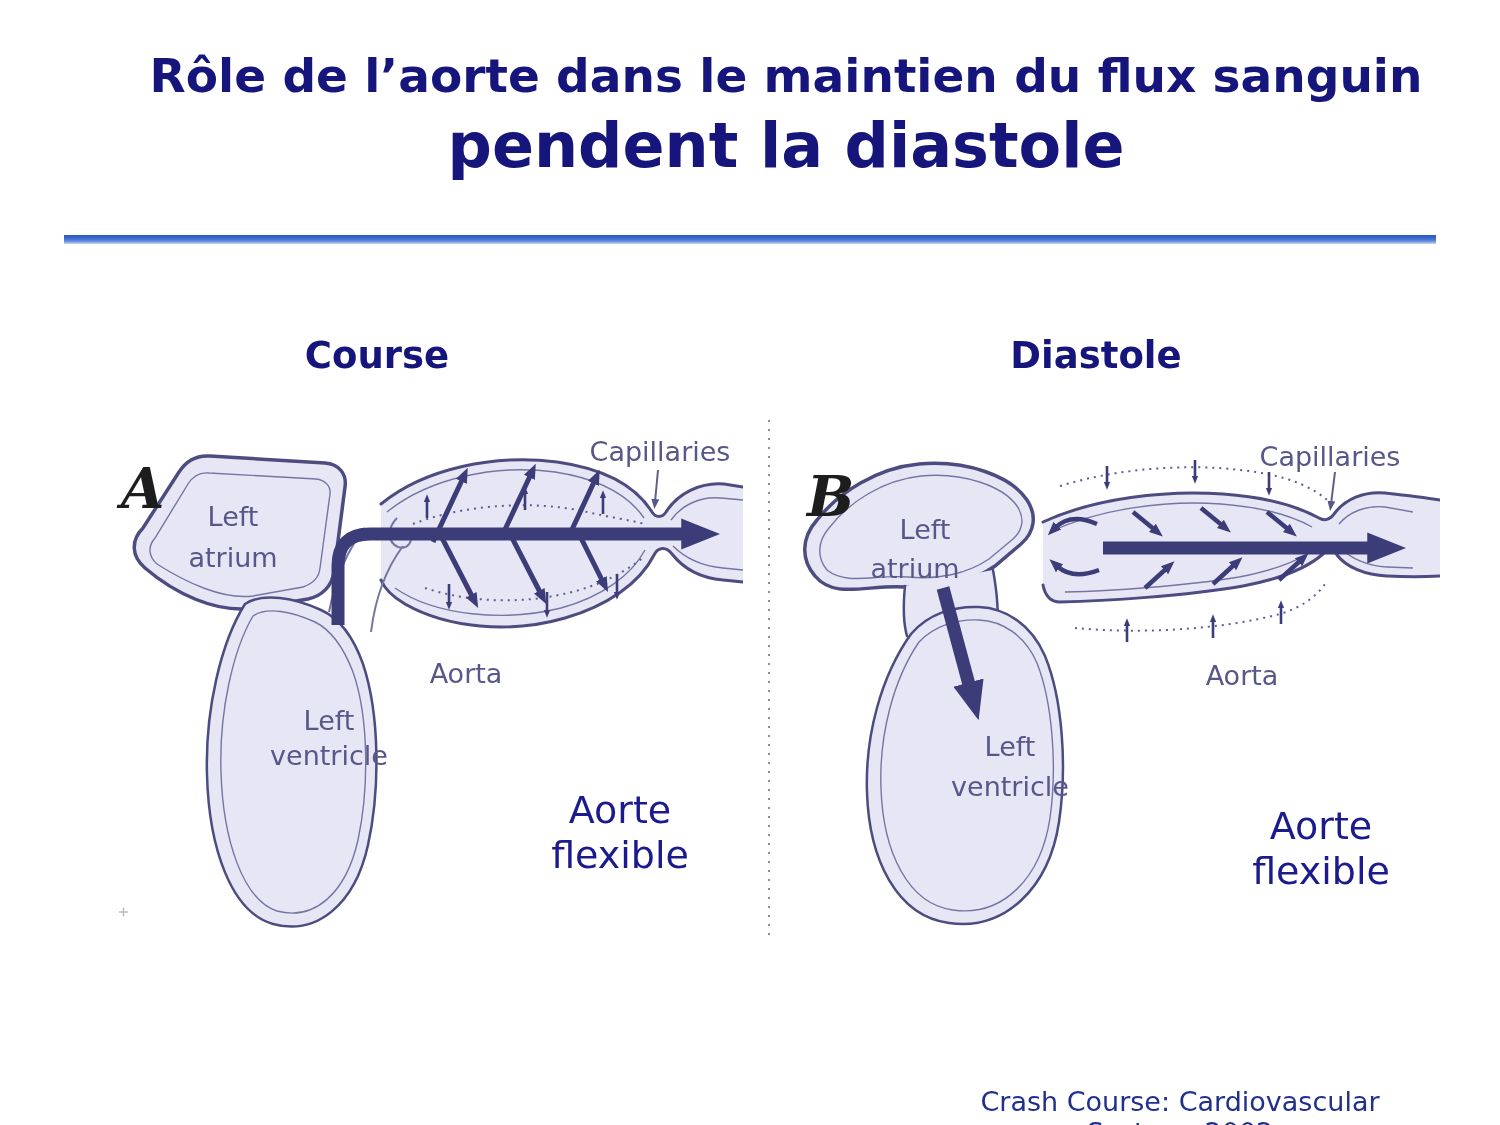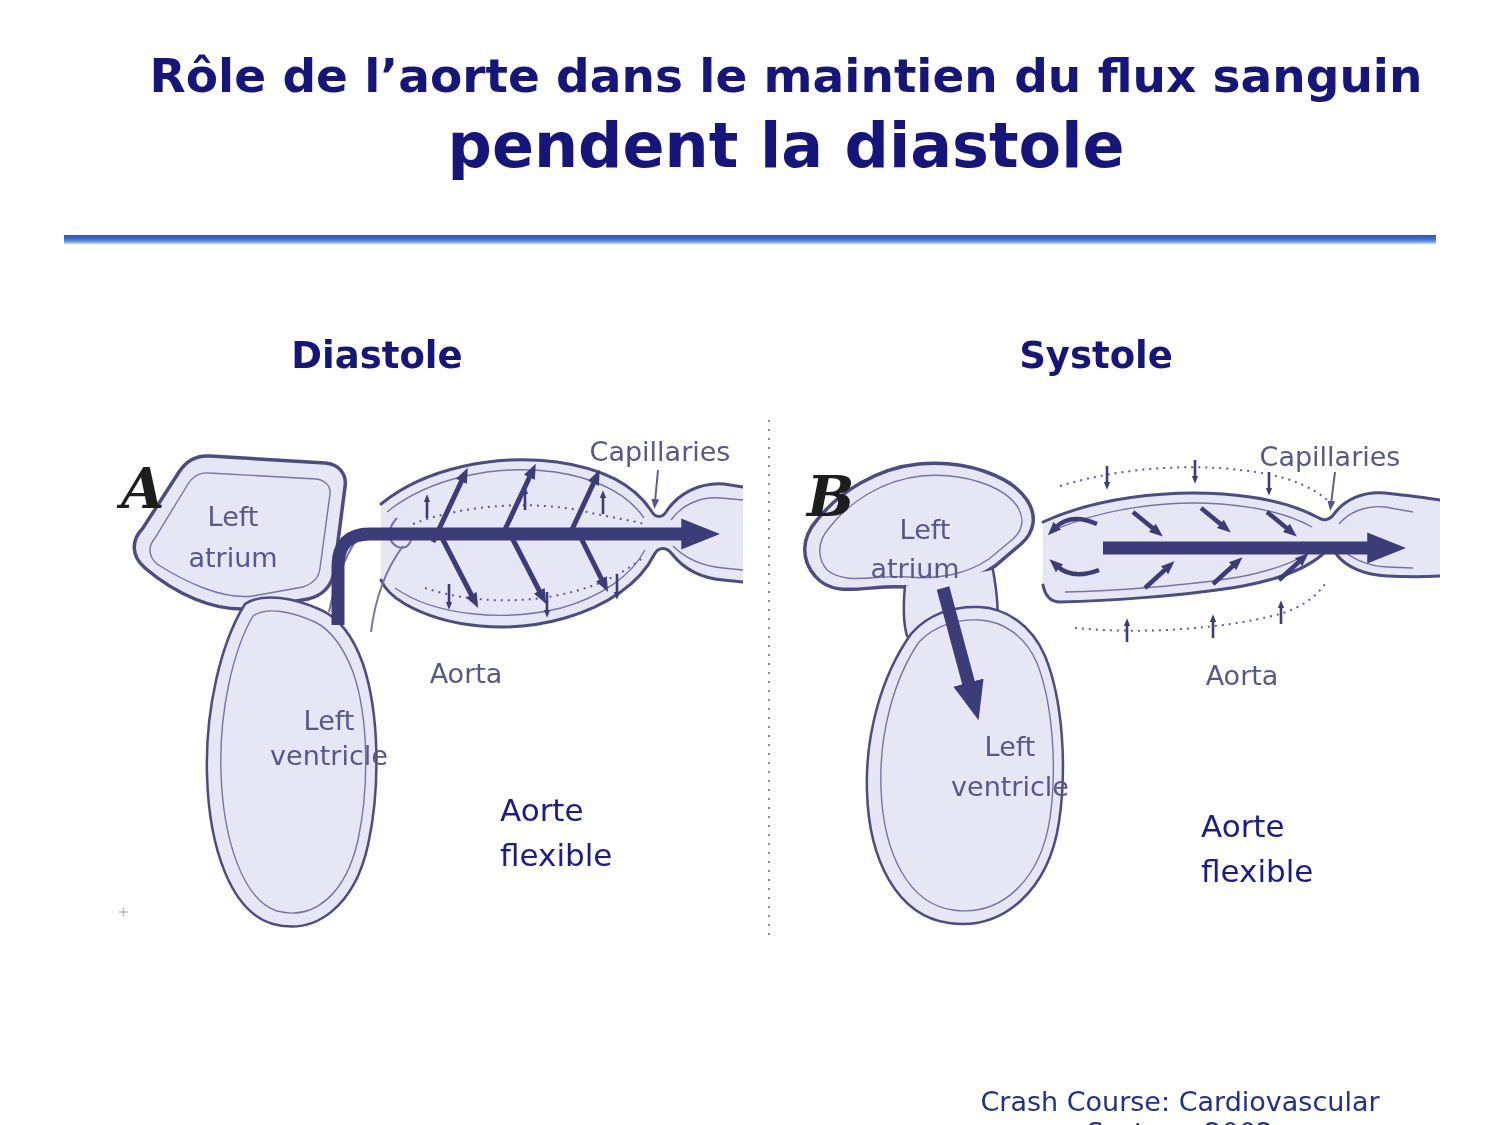--- a/index.html
+++ b/index.html
@@ -13,22 +13,22 @@
   .title .t2{font-size:62px;line-height:1.0;margin-top:16px;}
   .rule{position:absolute;top:235px;left:64px;width:1372px;height:9px;
     background:linear-gradient(to bottom,#2b57b8 0%,#3f6fd3 45%,#6d93de 72%,#cdd9f1 100%);}
   .col-heading{position:absolute;top:334px;width:250px;text-align:center;
     font-size:37px;font-weight:bold;color:var(--c-title,#15157b);}
   .col-heading.left{left:252px;}
   .col-heading.right{left:971px;}
   .figure{position:absolute;top:420px;}
   .figure.a{left:95px;width:648px;height:515px;}
   .figure.b{left:765px;width:675px;height:520px;}
-  .caption{position:absolute;width:240px;text-align:left;z-index:5;
-    color:var(--c-caption,#1b1b8e);font-size:31px;line-height:45px;}
+  .caption{position:absolute;width:240px;text-align:center;z-index:5;
+    color:var(--c-caption,#1b1b8e);font-size:38px;line-height:45px;}
   .caption.left{left:500px;top:788px;}
   .caption.right{left:1201px;top:804px;}
   .citation{position:absolute;top:1086px;left:935px;width:490px;text-align:center;
     font-size:27px;color:var(--c-citation,#20308c);}
   
   svg{display:block;}
   .shape{fill:var(--c-diagram_fill,#e7e6f5);stroke:var(--c-diagram_outline,#4c4c80);stroke-width:3;}
   .shape.thick{stroke-width:3.5;}
   .wall{fill:none;stroke:var(--c-diagram_outline,#4c4c80);stroke-width:3;stroke-linecap:round;}
   .thin{fill:none;stroke:#7575a3;stroke-width:1.4;}
@@ -48,22 +48,22 @@
 
 <div class="slide">
 
   <div class="title">
     <div class="t1">Rôle de l’aorte dans le maintien du flux sanguin</div>
     <div class="t2">pendent la diastole</div>
   </div>
 
   <div class="rule"></div>
 
-  <div class="col-heading left">Diastole</div>
-  <div class="col-heading right">Systole</div>
+  <div class="col-heading left">Course</div>
+  <div class="col-heading right">Diastole</div>
 
   <div class="figure a">
     <svg viewBox="0 0 648 515" width="648" height="515">
       <defs>
         <marker id="mA1" viewBox="0 0 10 10" refX="2.5" refY="5" markerWidth="3" markerHeight="3" orient="auto">
           <path class="mkA" d="M0,1 L10,5 L0,9 Z"></path>
         </marker>
         <marker id="mG1" viewBox="0 0 10 10" refX="3" refY="5" markerWidth="5" markerHeight="5" orient="auto">
           <path class="mkG" d="M0,1 L10,5 L0,9 Z"></path>
         </marker>

